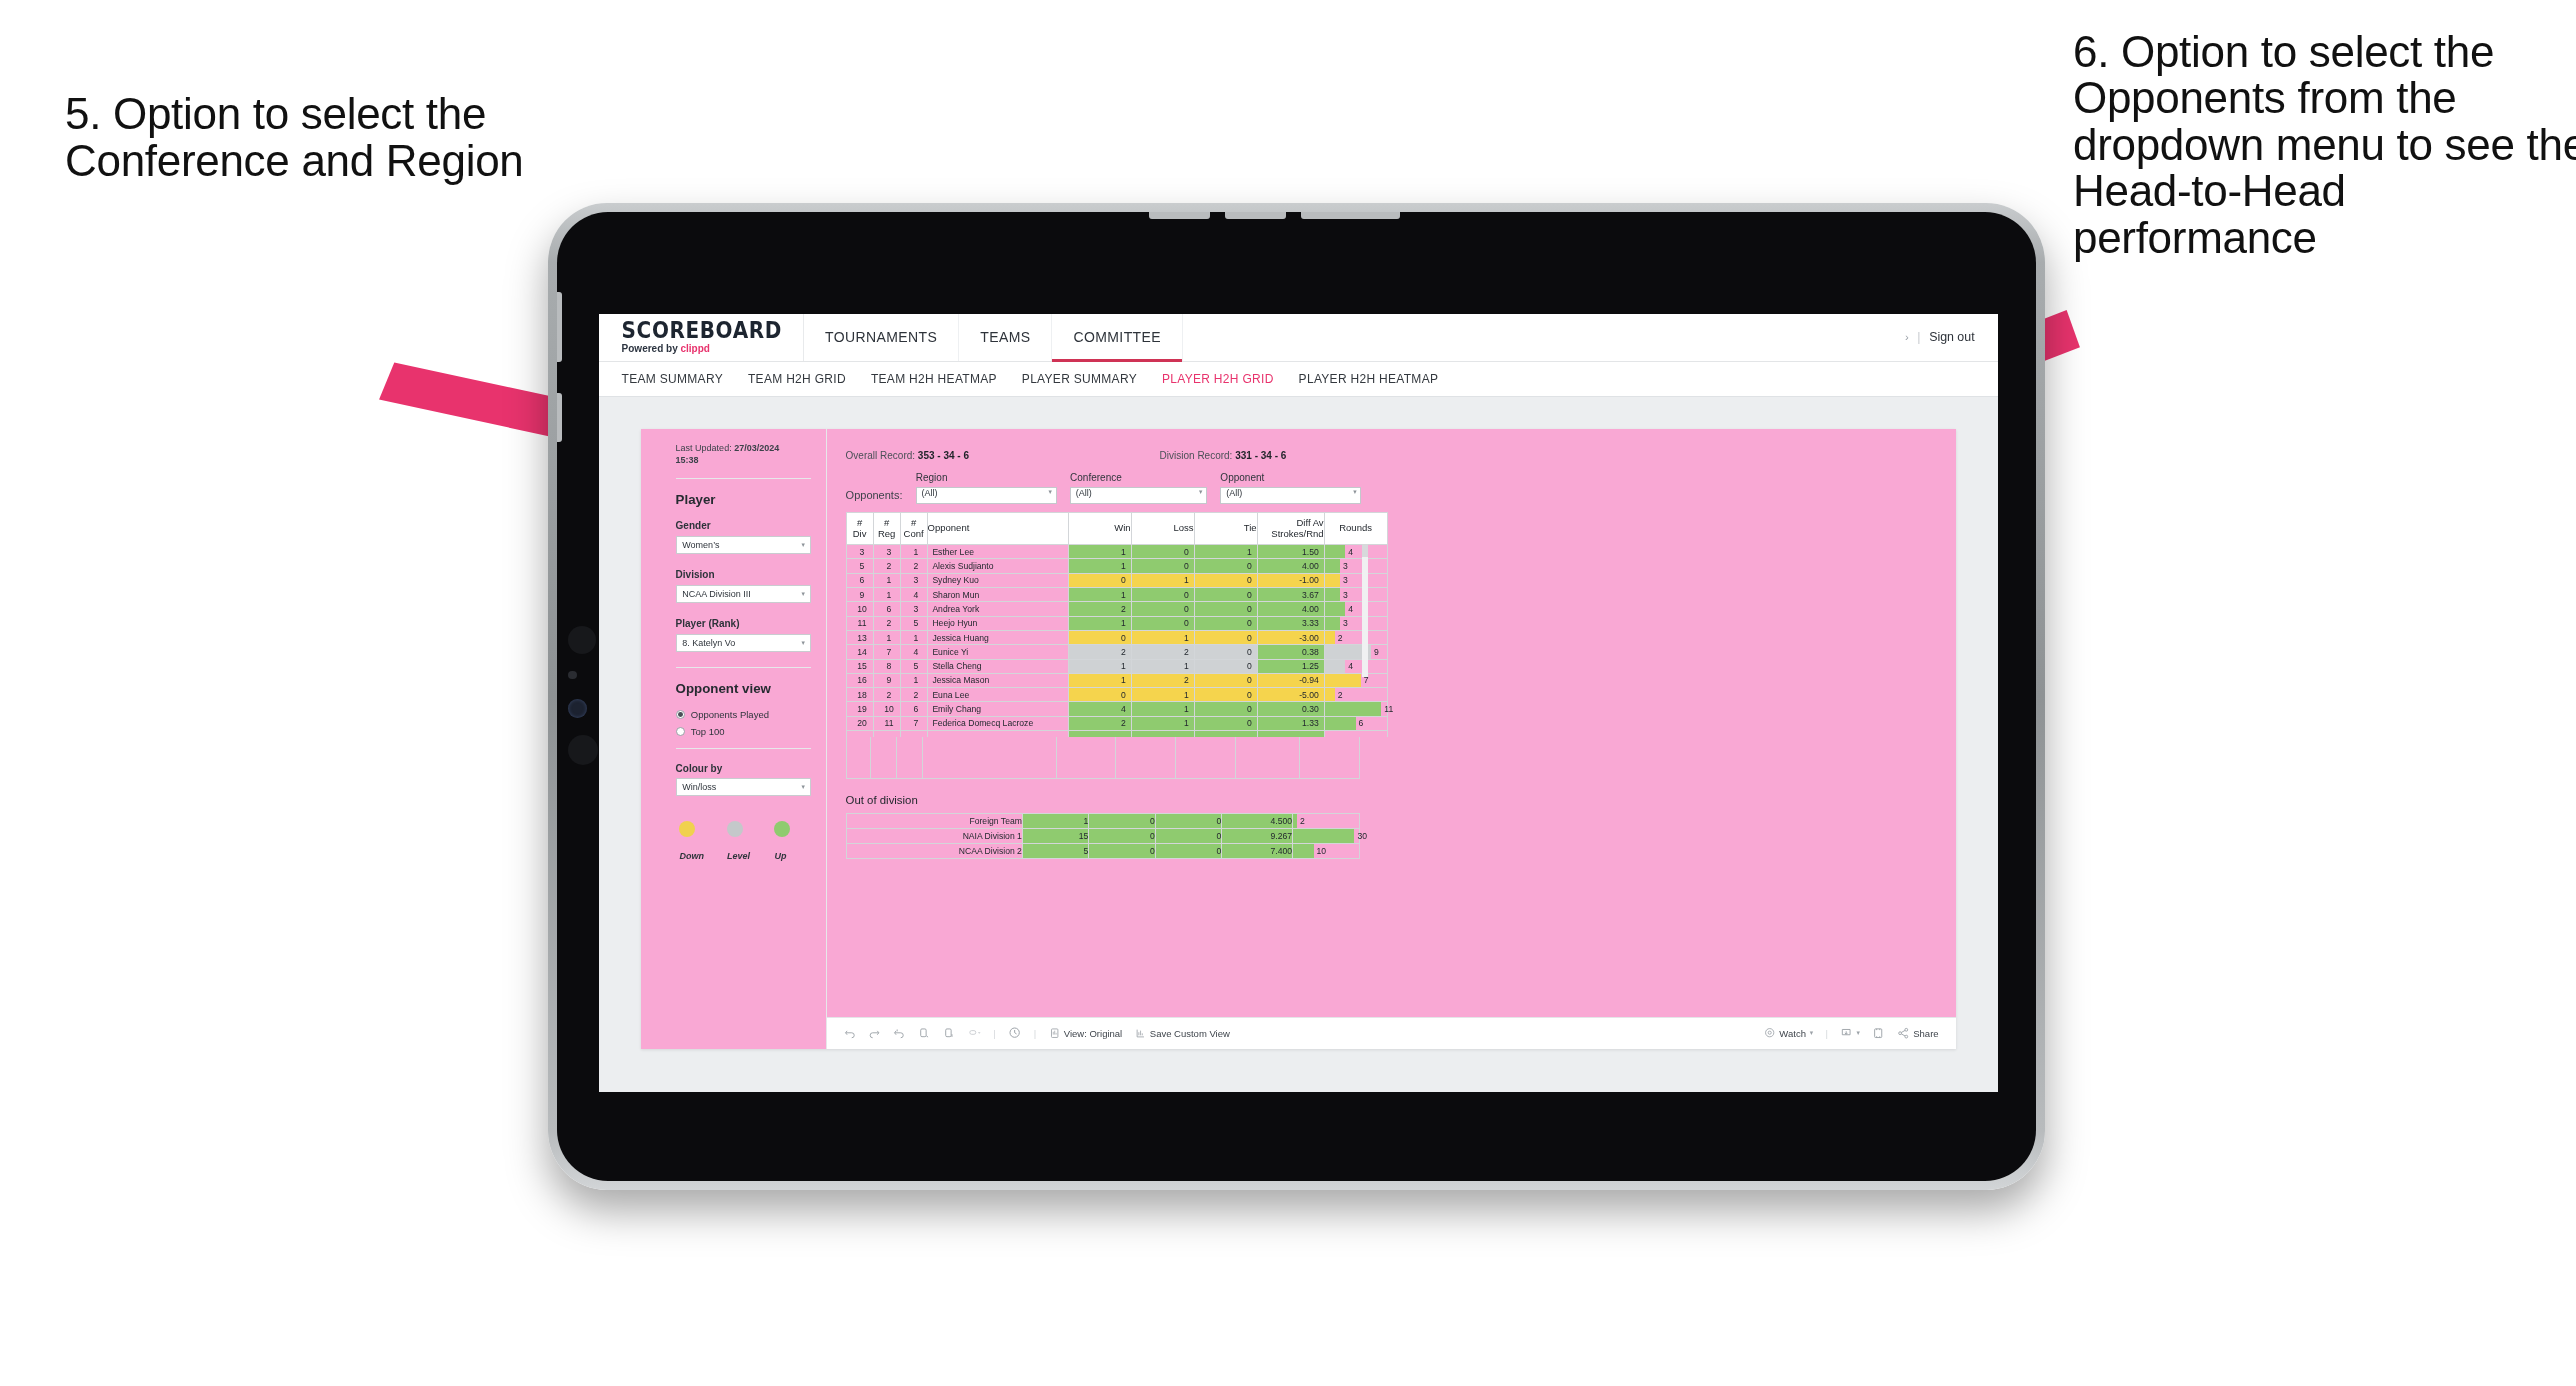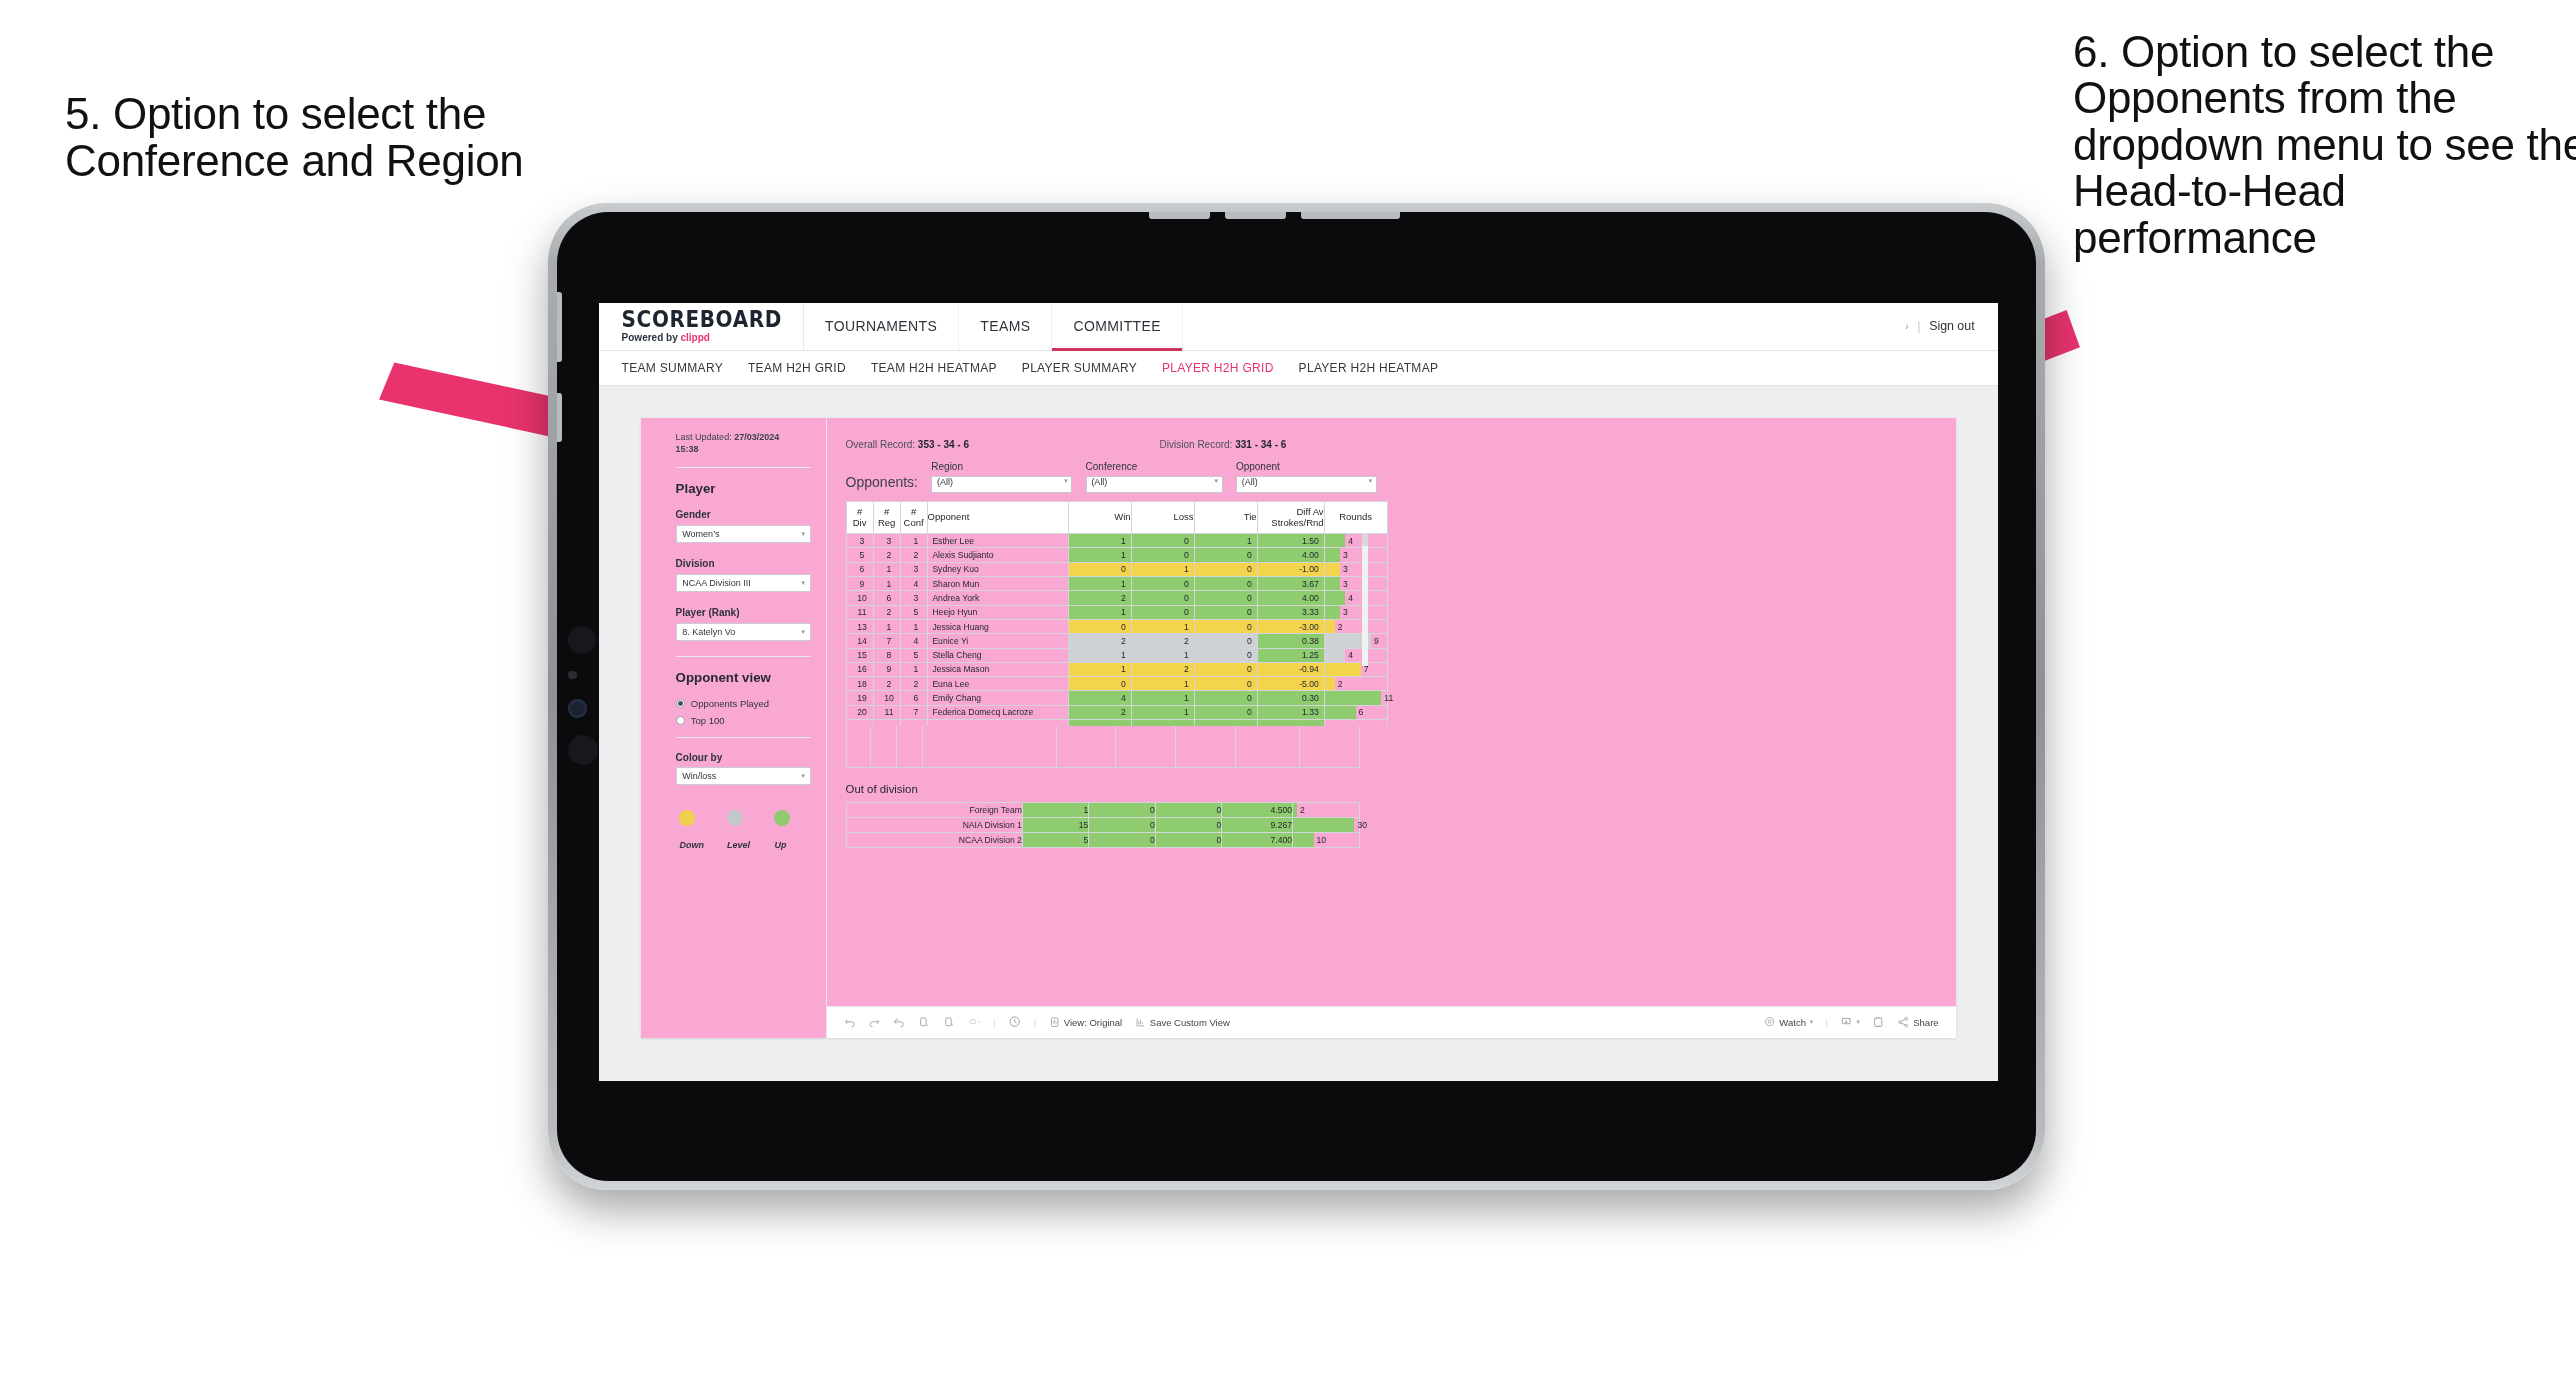--- a/index.html
+++ b/index.html
@@ -53,21 +53,21 @@
 
   .lens { position:absolute; left: 11.4px; border-radius:50%; background:#17181b; }
   #lens-1 { top: 414px; width: 28.5px; height: 28.5px; }
   #lens-2 { top: 459px; width: 8.6px;  height: 8.6px; background:#2a2c31; }
   #lens-3 { top: 487px; width: 19px; height: 19px; background:#1c2230; box-shadow: inset 0 0 3.8px #3b4a6b;}
   #lens-4 { top: 523px; width: 30px; height: 30px; }
 
   
   #screen {
     position:absolute;
-    left: 42px; top: 91px;
+    left: 42px; top: 102px;
     width: 1399px; height: 778px;
     background: #eceef0;
     overflow: hidden;
   }
 
   
   #topnav {
     height: 48px; background:#ffffff;
     display:flex; align-items:stretch;
     border-bottom: 1px solid #e3e5e7;
@@ -161,21 +161,21 @@
 
   
   #main { flex:1; padding: 15px 17px 0 19px; position:relative; overflow:hidden; }
   #grid-title { font-size: 14.3px; font-weight:700; color:#24282e; letter-spacing:-0.1px; }
   #records { display:flex; margin-top: 6.7px; font-size: 10px; color:#4b5057; }
   #records b { color:#1f2328; font-weight:700; }
   #rec-overall { width: 314px; }
 
   
   #filters { display:flex; align-items:flex-end; gap:13.3px; margin-top: 10.5px; }
-  #opponents-label { font-size: 14px; color:#3d434a; padding-bottom: 2.9px; }
+  #opponents-label { font-size: 11px; color:#3d434a; padding-bottom: 2.9px; }
   .filter { display:flex; flex-direction:column; }
   .filter-label { font-size: 10px; color:#2f353c; margin-bottom: 3.8px; }
   .filter-select {
     height: 17px; border:1px solid #c4c8cc; background:#fff;
     display:flex; align-items:flex-start; justify-content:space-between;
     padding: 0 3.8px 0 4.8px; font-size: 9px; color:#2f353c; cursor:pointer;
   }
   .filter-select .caret { font-size:6.7px; color:#8d9399; }
   #filter-region .filter-select    { width: 141px; }
   #filter-conference .filter-select{ width: 137px; }

